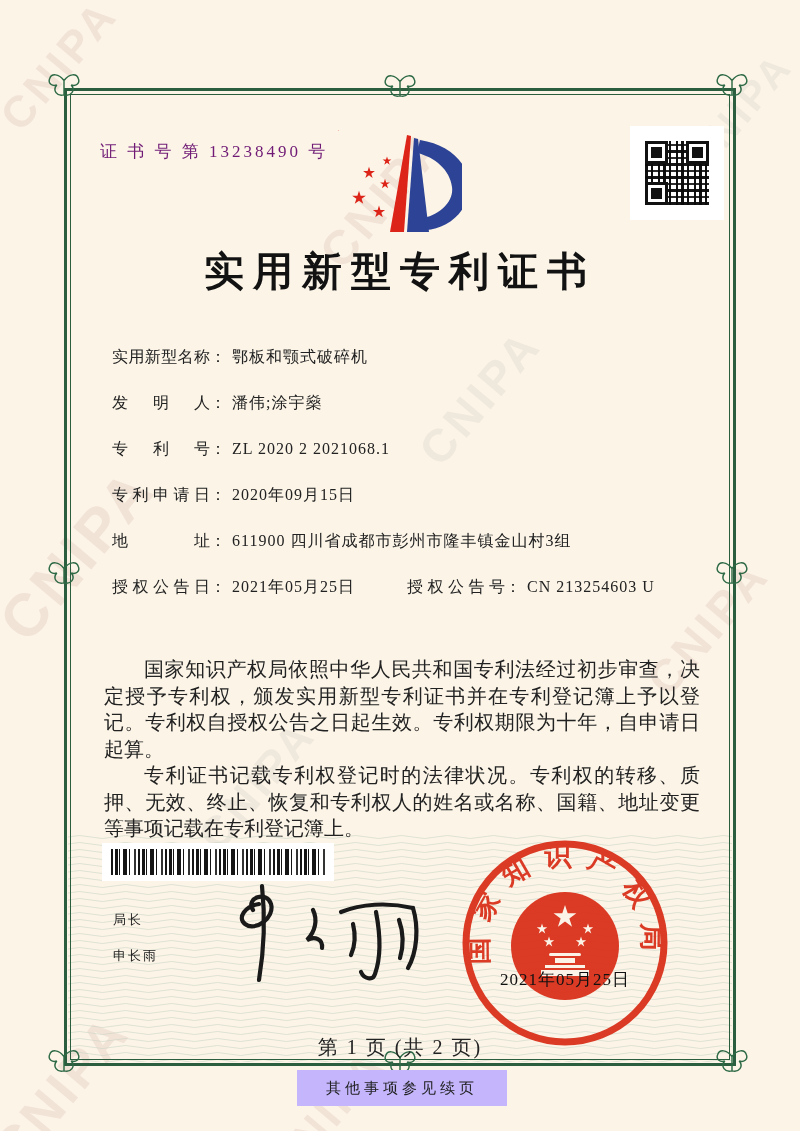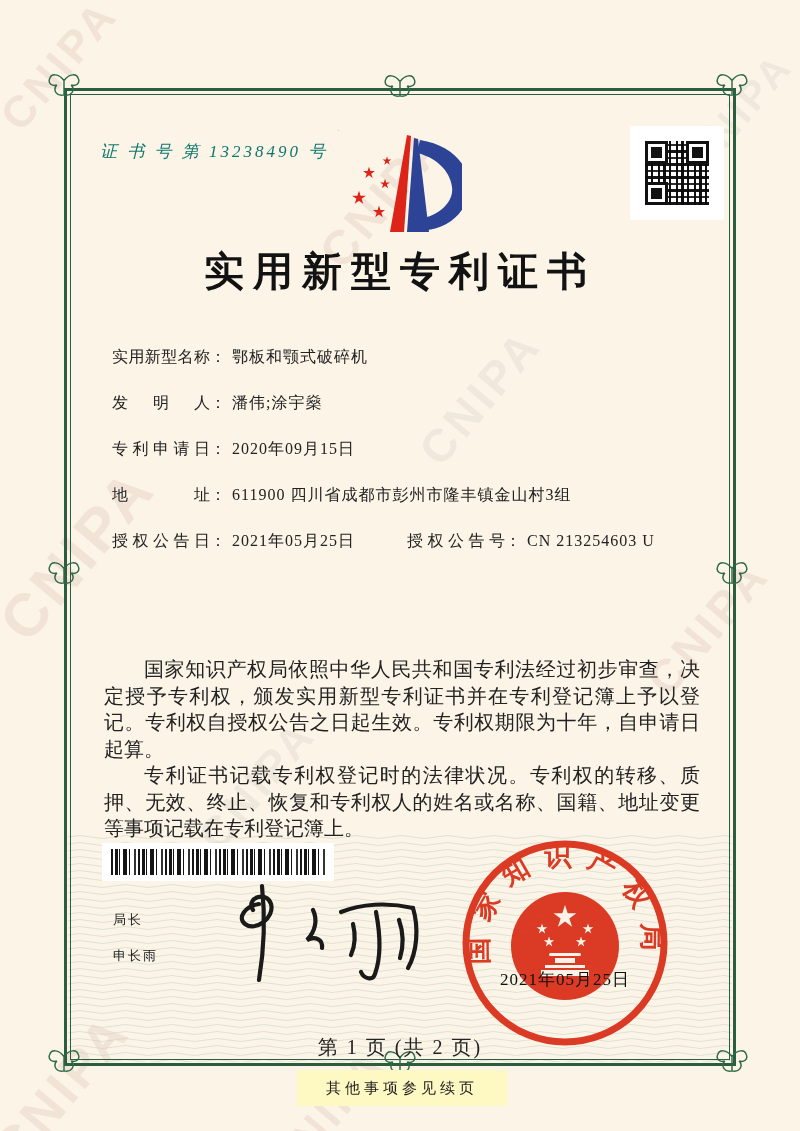--- a/index.html
+++ b/index.html
@@ -15,21 +15,21 @@
   
   .waveband{position:absolute;left:68px;top:834px;width:664px;height:228px;z-index:2;}
 
   
   .frame{position:absolute;left:64px;top:88px;width:666px;height:972px;border:3px solid #2b5e3e;z-index:3;}
   .frame::after{content:'';position:absolute;inset:3px;border:1px solid #2b5e3e;}
   .flr{position:absolute;z-index:4;}
 
   .content{position:absolute;inset:0;z-index:5;}
 
-  .cert-number{position:absolute;left:100px;top:140px;font-size:17px;letter-spacing:3px;color:#0f766e;font-style:italic;}
+  .cert-number{position:absolute;left:100px;top:140px;font-size:17px;letter-spacing:3px;color:#701a75;}
 
   .logo{position:absolute;left:338px;top:130px;}
 
   .qrbox{position:absolute;left:630px;top:126px;width:94px;height:94px;background:#ffffff;
          display:flex;align-items:center;justify-content:center;}
   .qr{position:relative;width:64px;height:64px;background:#fff;
       background-image:
         repeating-linear-gradient(0deg, rgba(10,10,10,.95) 0 3px, rgba(255,255,255,0) 3px 7px, rgba(10,10,10,.85) 7px 9px, rgba(255,255,255,0) 9px 13px),
         repeating-linear-gradient(90deg, #111 0 3px, #fff 3px 6px, #111 6px 8px, #fff 8px 13px, #111 13px 15px, #fff 15px 18px);}
   .finder{position:absolute;width:17px;height:17px;border:3px solid #111;background:#fff;}
@@ -63,21 +63,21 @@
 
   .signature{position:absolute;left:215px;top:880px;}
 
   .seal{position:absolute;left:456px;top:834px;width:218px;height:218px;mix-blend-mode:multiply;opacity:.95;}
   .seal-date{position:absolute;left:456px;top:968px;width:218px;text-align:center;font-size:17px;
              letter-spacing:1px;color:#111;z-index:6;}
 
   .page-indicator{position:absolute;left:0;top:1034px;width:100%;text-align:center;font-size:20px;
                   letter-spacing:2px;color:#222;}
 
-  .contbox{position:absolute;left:297px;top:1070px;width:210px;height:36px;background:#fef9c3;
+  .contbox{position:absolute;left:297px;top:1070px;width:210px;height:36px;background:#c4b5fd;
            display:flex;align-items:center;justify-content:center;z-index:5;}
   .contbox span{font-size:15px;letter-spacing:4px;color:#222;}
 </style>
 </head>
 <body>
 
 <div id="page">
 
   <span class="wm" style="left:-18px;top:40px;font-size:44px;">CNIPA</span>
   <span class="wm" style="left:300px;top:170px;font-size:48px;">CNIPA</span>
@@ -187,20 +187,23 @@
     <div class="doc-title">实用新型专利证书</div>
 
     <div class="fields">
       <div class="frow">
         <span class="flabel">实用新型名称</span><span class="fcolon">：</span><span class="fvalue">鄂板和颚式破碎机</span>
       </div>
       <div class="frow">
         <span class="flabel">发明人</span><span class="fcolon">：</span><span class="fvalue">潘伟;涂宇燊</span>
       </div>
       <div class="frow">
+        <span class="flabel">专利号</span><span class="fcolon">：</span><span class="fvalue">ZL 2020 2 2021068.1</span>
+      </div>
+      <div class="frow">
         <span class="flabel">专利申请日</span><span class="fcolon">：</span><span class="fvalue">2020年09月15日</span>
       </div>
       <div class="frow">
         <span class="flabel">地址</span><span class="fcolon">：</span><span class="fvalue">611900 四川省成都市彭州市隆丰镇金山村3组</span>
       </div>
       <div class="frow">
         <span class="flabel">授权公告日</span><span class="fcolon">：</span><span class="fvalue">2021年05月25日</span><span class="fsecond"><span class="flabel">授权公告号</span><span class="fcolon">：</span><span class="fvalue">CN 213254603 U</span></span>
       </div>
     </div>
 

